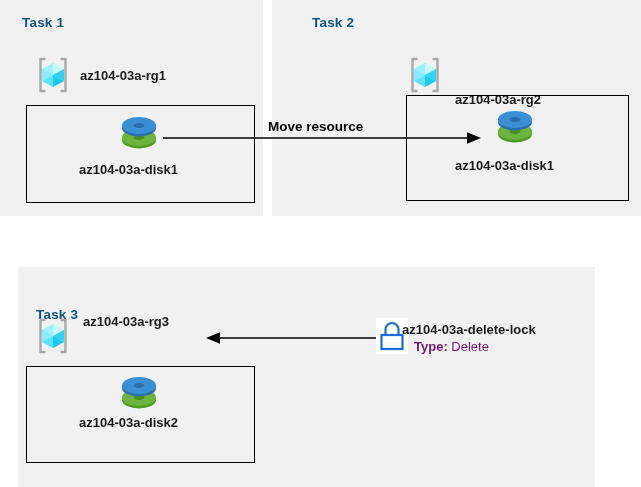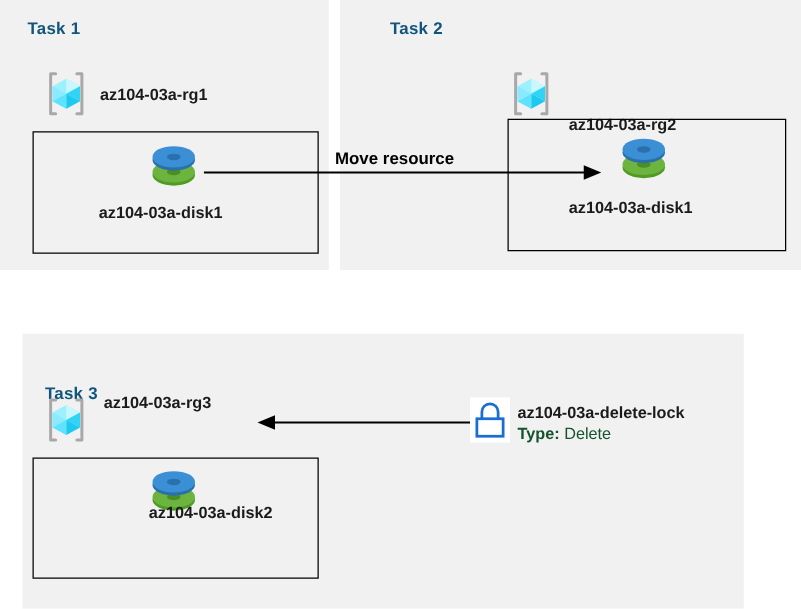--- a/index.html
+++ b/index.html
@@ -36,21 +36,21 @@
   .node-label {
     position: absolute;
     font-weight: bold;
     font-size: 13px;
     color: #1a1a1a;
     white-space: nowrap;
   }
   .node-sub {
     position: absolute;
     font-size: 13px;
-    color: #14532d;
+    color: #701a75;
     white-space: nowrap;
   }
   .node-sub b { font-weight: bold; }
   .arrow-label {
     position: absolute;
     font-weight: bold;
     font-size: 13.5px;
     color: #000000;
     white-space: nowrap;
   }
@@ -156,30 +156,30 @@
 <div class="icon-disk" style="left:118px; top:374px; width:42px; height:38px;">
   <svg width="42" height="38" viewBox="0 0 42 38" aria-hidden="true">
     <ellipse cx="21" cy="26" rx="17" ry="8.5" fill="#4f9c22"></ellipse>
     <ellipse cx="21" cy="23.5" rx="17" ry="8.5" fill="#6cb33f"></ellipse>
     <ellipse cx="21" cy="23.5" rx="5.4" ry="2.6" fill="#4a8f22"></ellipse>
     <ellipse cx="21" cy="14" rx="17" ry="8.5" fill="#2a6fae"></ellipse>
     <ellipse cx="21" cy="11.5" rx="17" ry="8.5" fill="#3b8fd4"></ellipse>
     <ellipse cx="21" cy="11.5" rx="5.4" ry="2.6" fill="#2a6fae"></ellipse>
   </svg>
 </div>
-<div class="node-label" style="left:79px; top:402px;margin-left:40px;">az104-03a-disk2</div>
+<div class="node-label" style="left:79px; top:415px;">az104-03a-disk2</div>
 
 <svg class="arrow-svg" style="left:204px; top:326px;" width="176" height="24" viewBox="0 0 176 24" aria-hidden="true">
   <line x1="14" y1="12" x2="176" y2="12" stroke="#000000" stroke-width="1.6"></line>
   <polygon points="2,12 16,6.2 16,17.8" fill="#000000"></polygon>
 </svg>
 
 <div class="icon-lock" style="left:376px; top:318px; width:32px; height:36px;">
   <svg width="32" height="36" viewBox="0 0 32 36" aria-hidden="true">
     <rect x="0" y="0" width="32" height="36" fill="#ffffff"></rect>
     <path d="M9.5 17 L9.5 11.5 A6.5 6.5 0 0 1 22.5 11.5 L22.5 17" fill="none" stroke="#1a6dd4" stroke-width="2.2"></path>
     <rect x="5.5" y="17" width="21" height="14" fill="none" stroke="#1a6dd4" stroke-width="2.2"></rect>
   </svg>
 </div>
-<div class="node-label" style="left:414px; top:322px;">az104-03a-delete-lock</div>
+<div class="node-label" style="left:402px; top:322px;">az104-03a-delete-lock</div>
 <div class="node-sub" style="left:414px; top:339px;">
   <b>Type:</b><span> </span><span>Delete</span>
 </div>
 
 </body></html>

